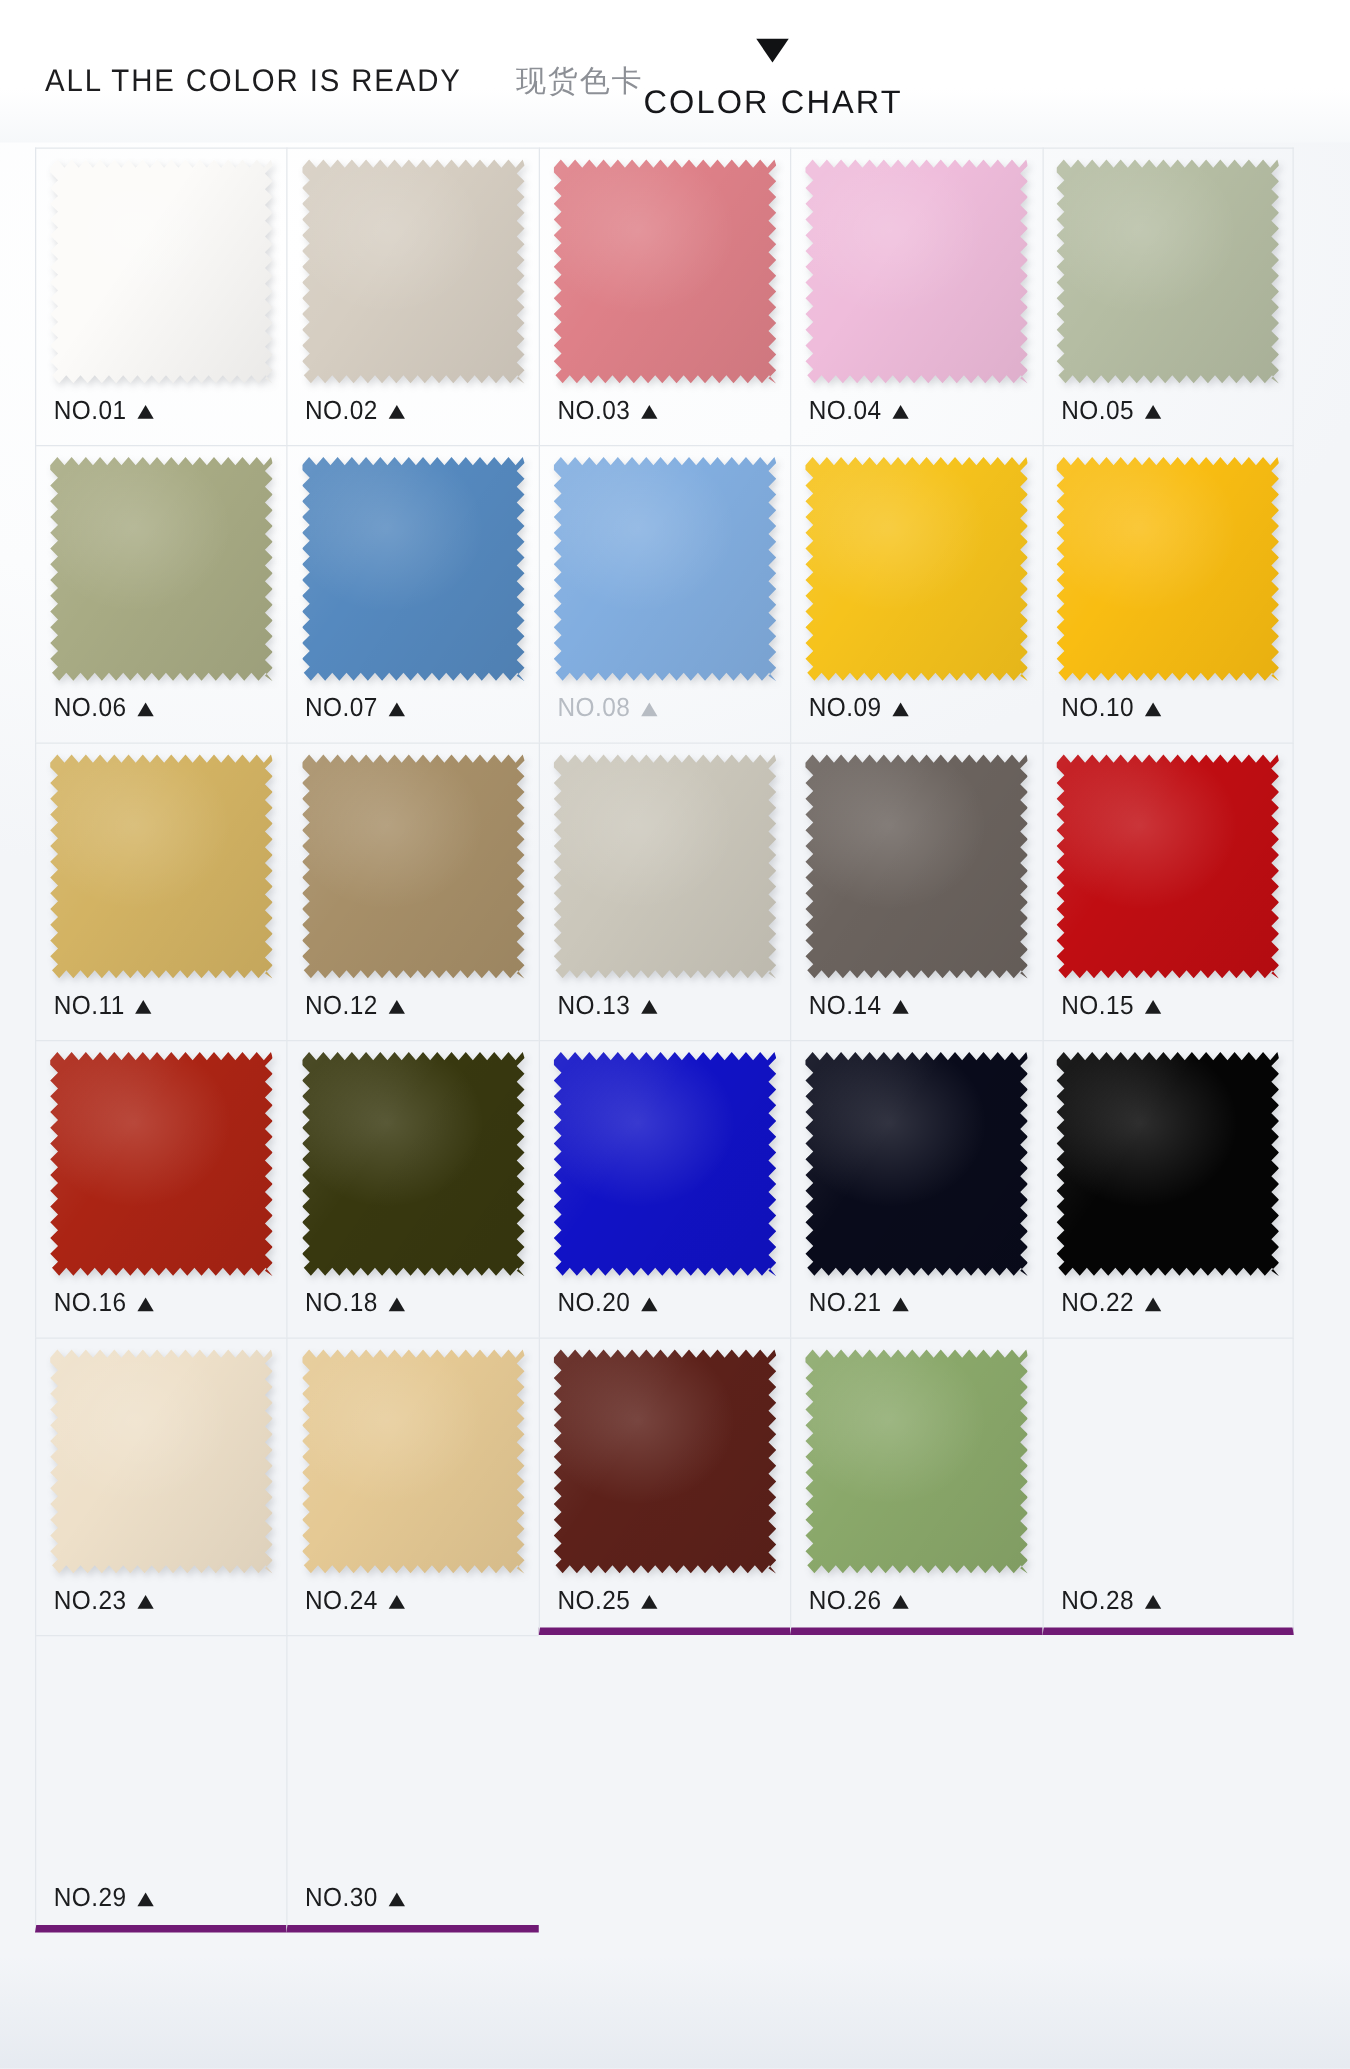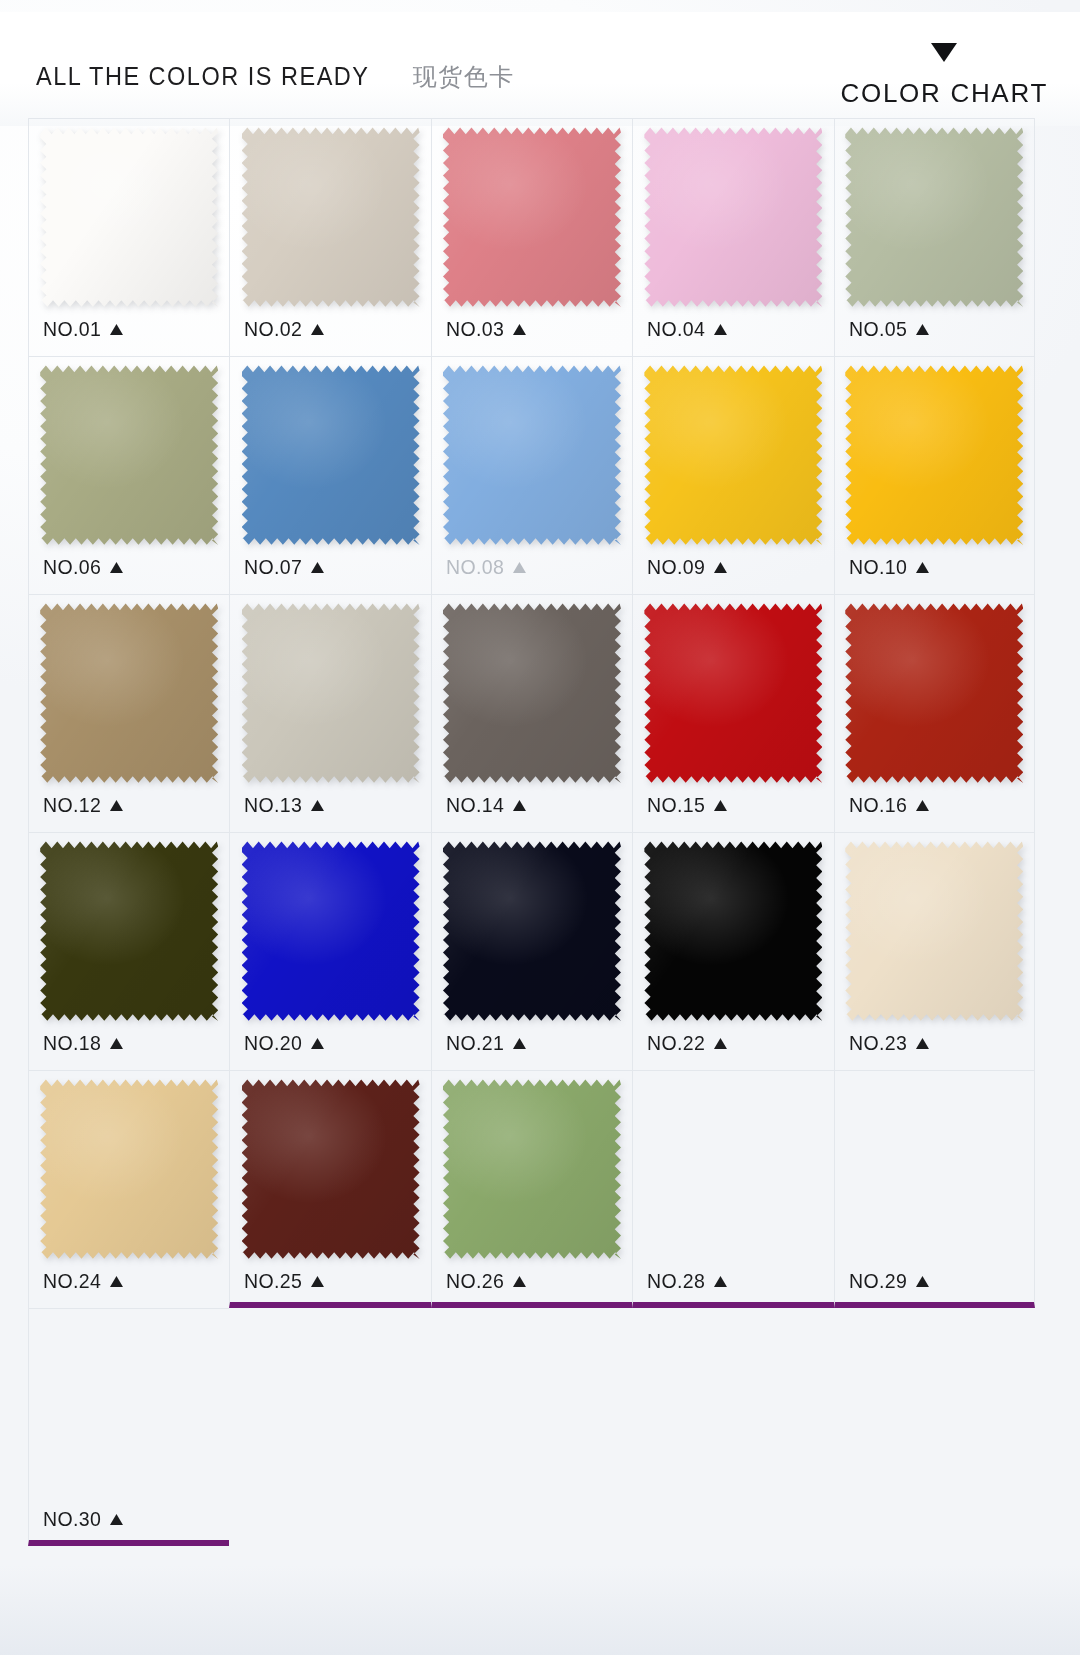--- a/index.html
+++ b/index.html
@@ -24,23 +24,21 @@
   .header {
     position: absolute;
     left: 0;
     top: 0;
     width: 1080px;
     height: 114px;
     box-sizing: border-box;
     padding: 0 32px 0 36px;
     display: flex;
     align-items: center;
-    justify-content: space-between;
     background: linear-gradient(180deg, #ffffff 0%, #ffffff 62%, #f6f8fa 100%);
-    margin-top: 12px;
   }
   .header-left {
     display: flex;
     align-items: baseline;
     gap: 22px;
     margin-top: 16px;
   }
   .title-en {
     font-size: 25px;
     letter-spacing: 1.6px;
@@ -340,20 +338,31 @@
         </div>
       </div>
       <div class="label">
         <span>NO.10</span>
         <span class="tri-up"></span>
       </div>
     </div>
     <div class="cell">
       <div class="swatch-area">
         <div class="swatch">
+          <div class="cloth" style="background: rgb(211, 179, 99);"></div>
+        </div>
+      </div>
+      <div class="label">
+        <span>NO.11</span>
+        <span class="tri-up"></span>
+      </div>
+    </div>
+    <div class="cell">
+      <div class="swatch-area">
+        <div class="swatch">
           <div class="cloth" style="background: rgb(167, 143, 104);"></div>
         </div>
       </div>
       <div class="label">
         <span>NO.12</span>
         <span class="tri-up"></span>
       </div>
     </div>
     <div class="cell">
       <div class="swatch-area">

